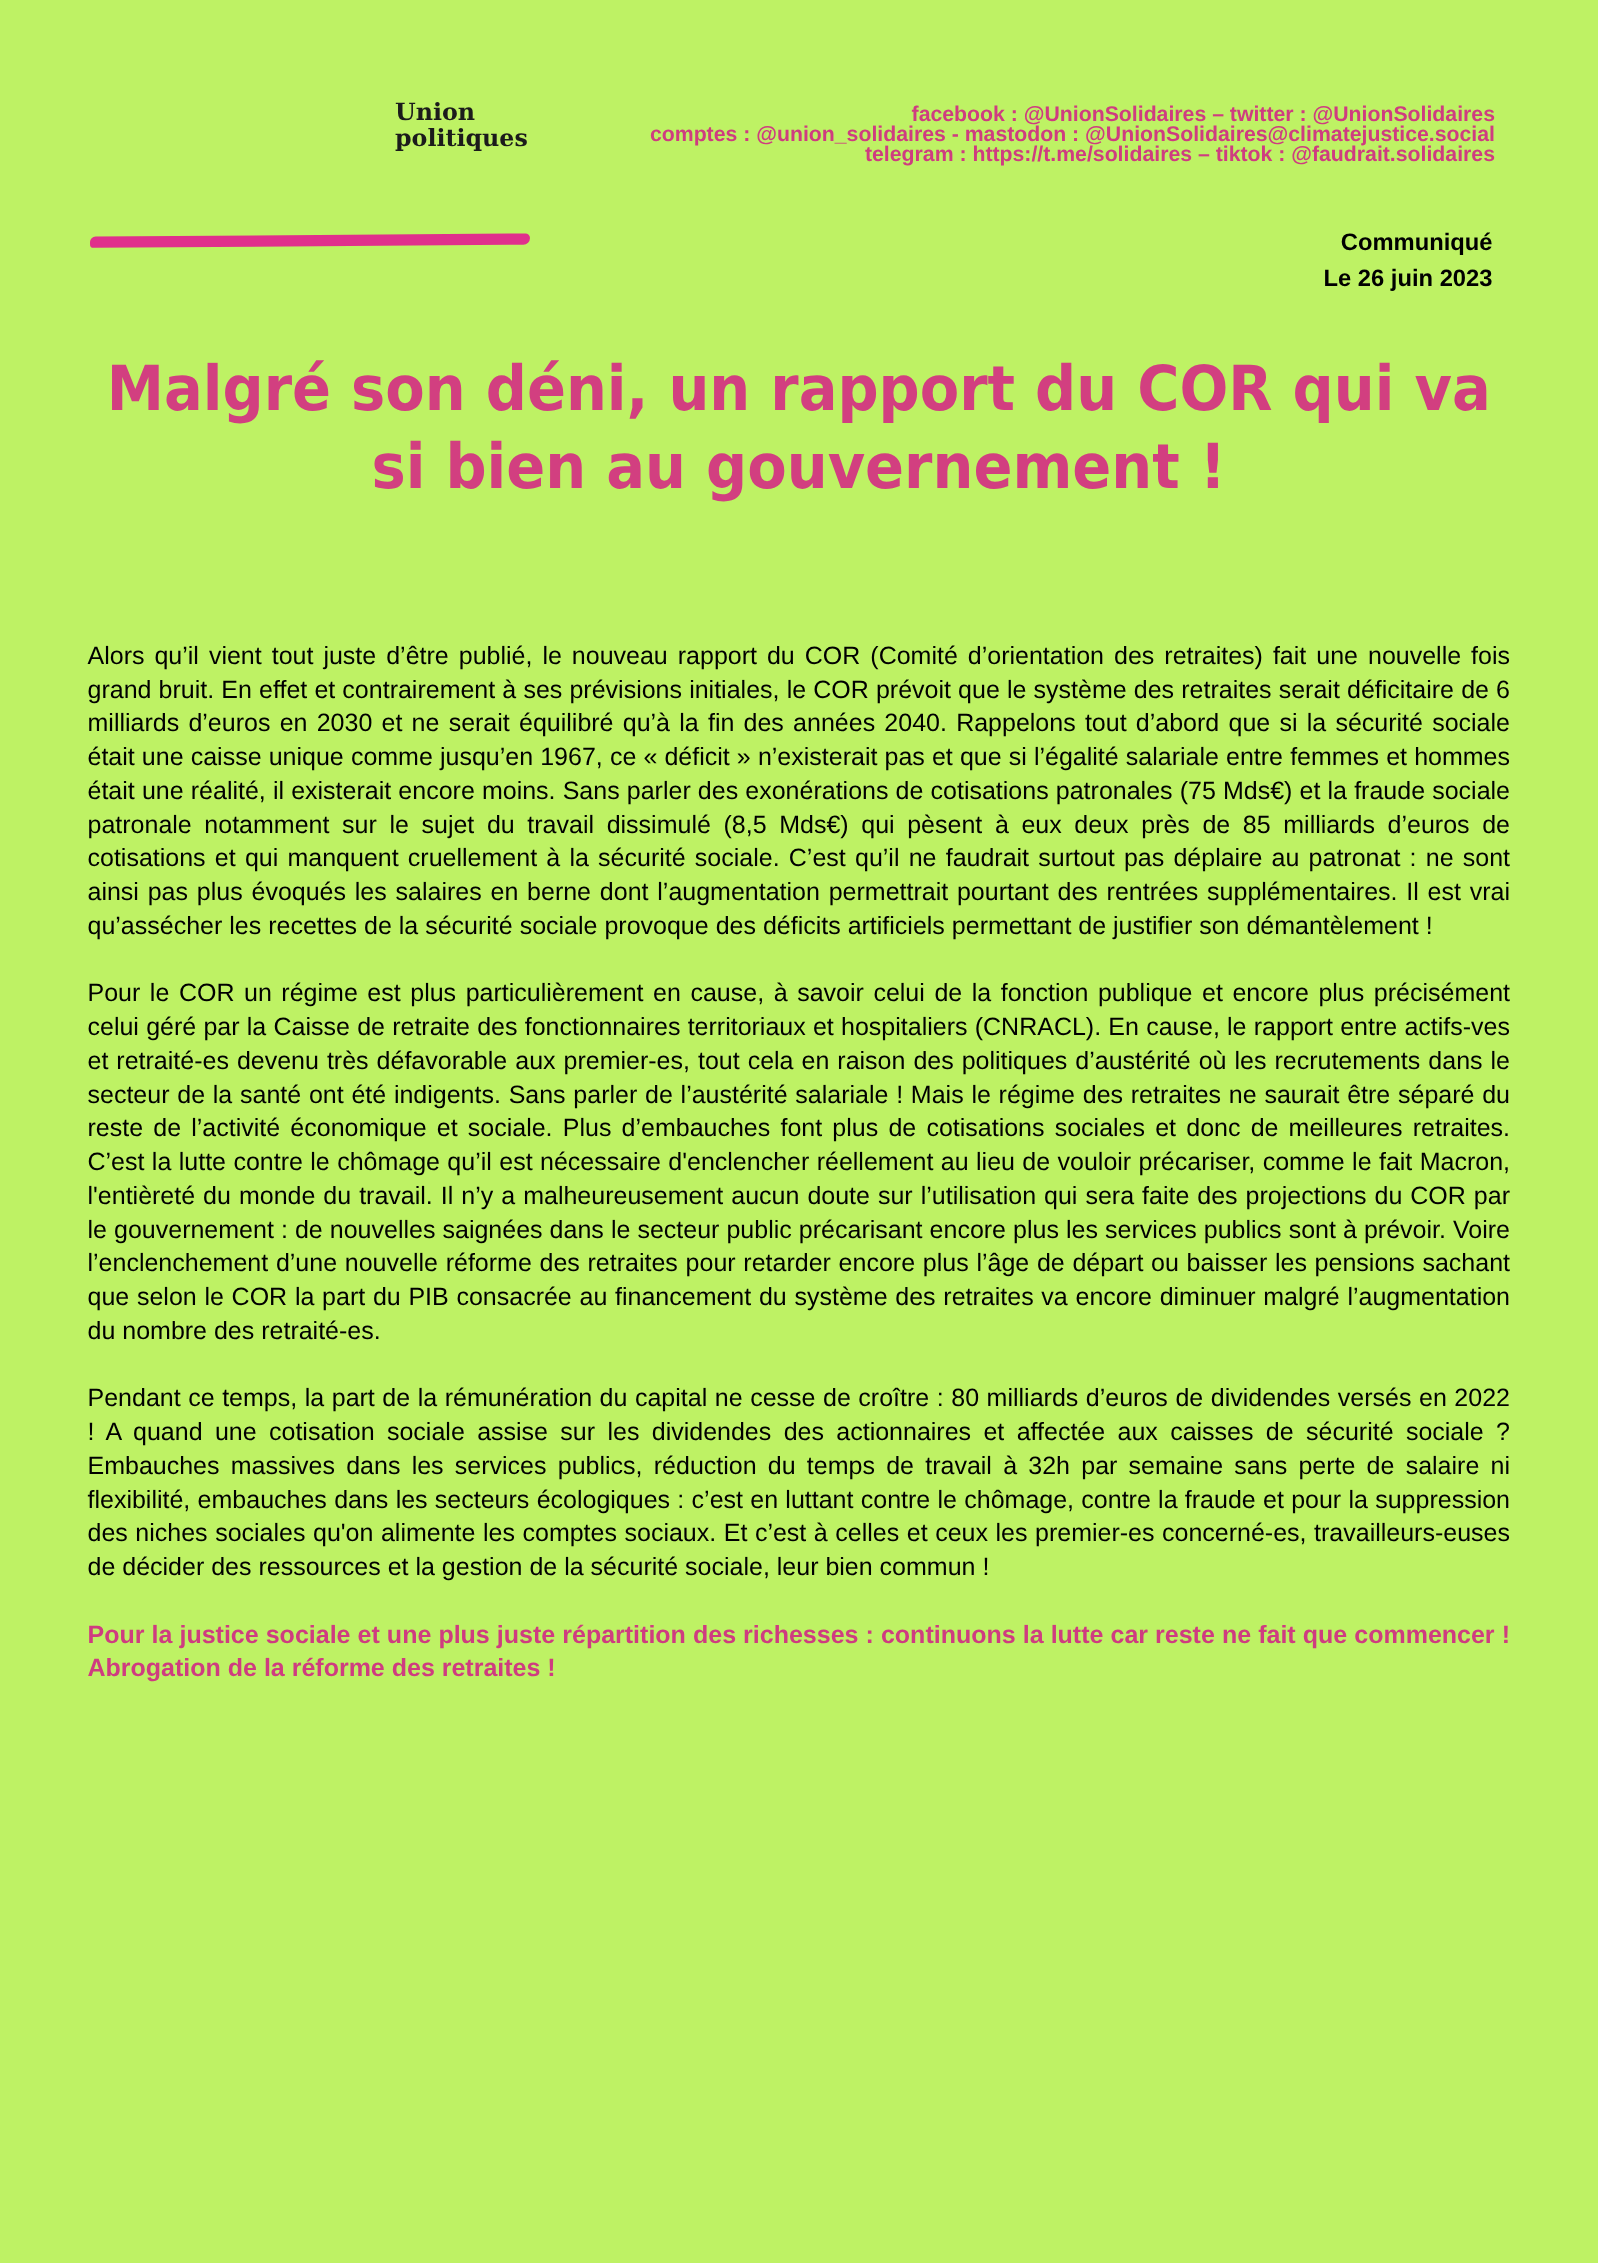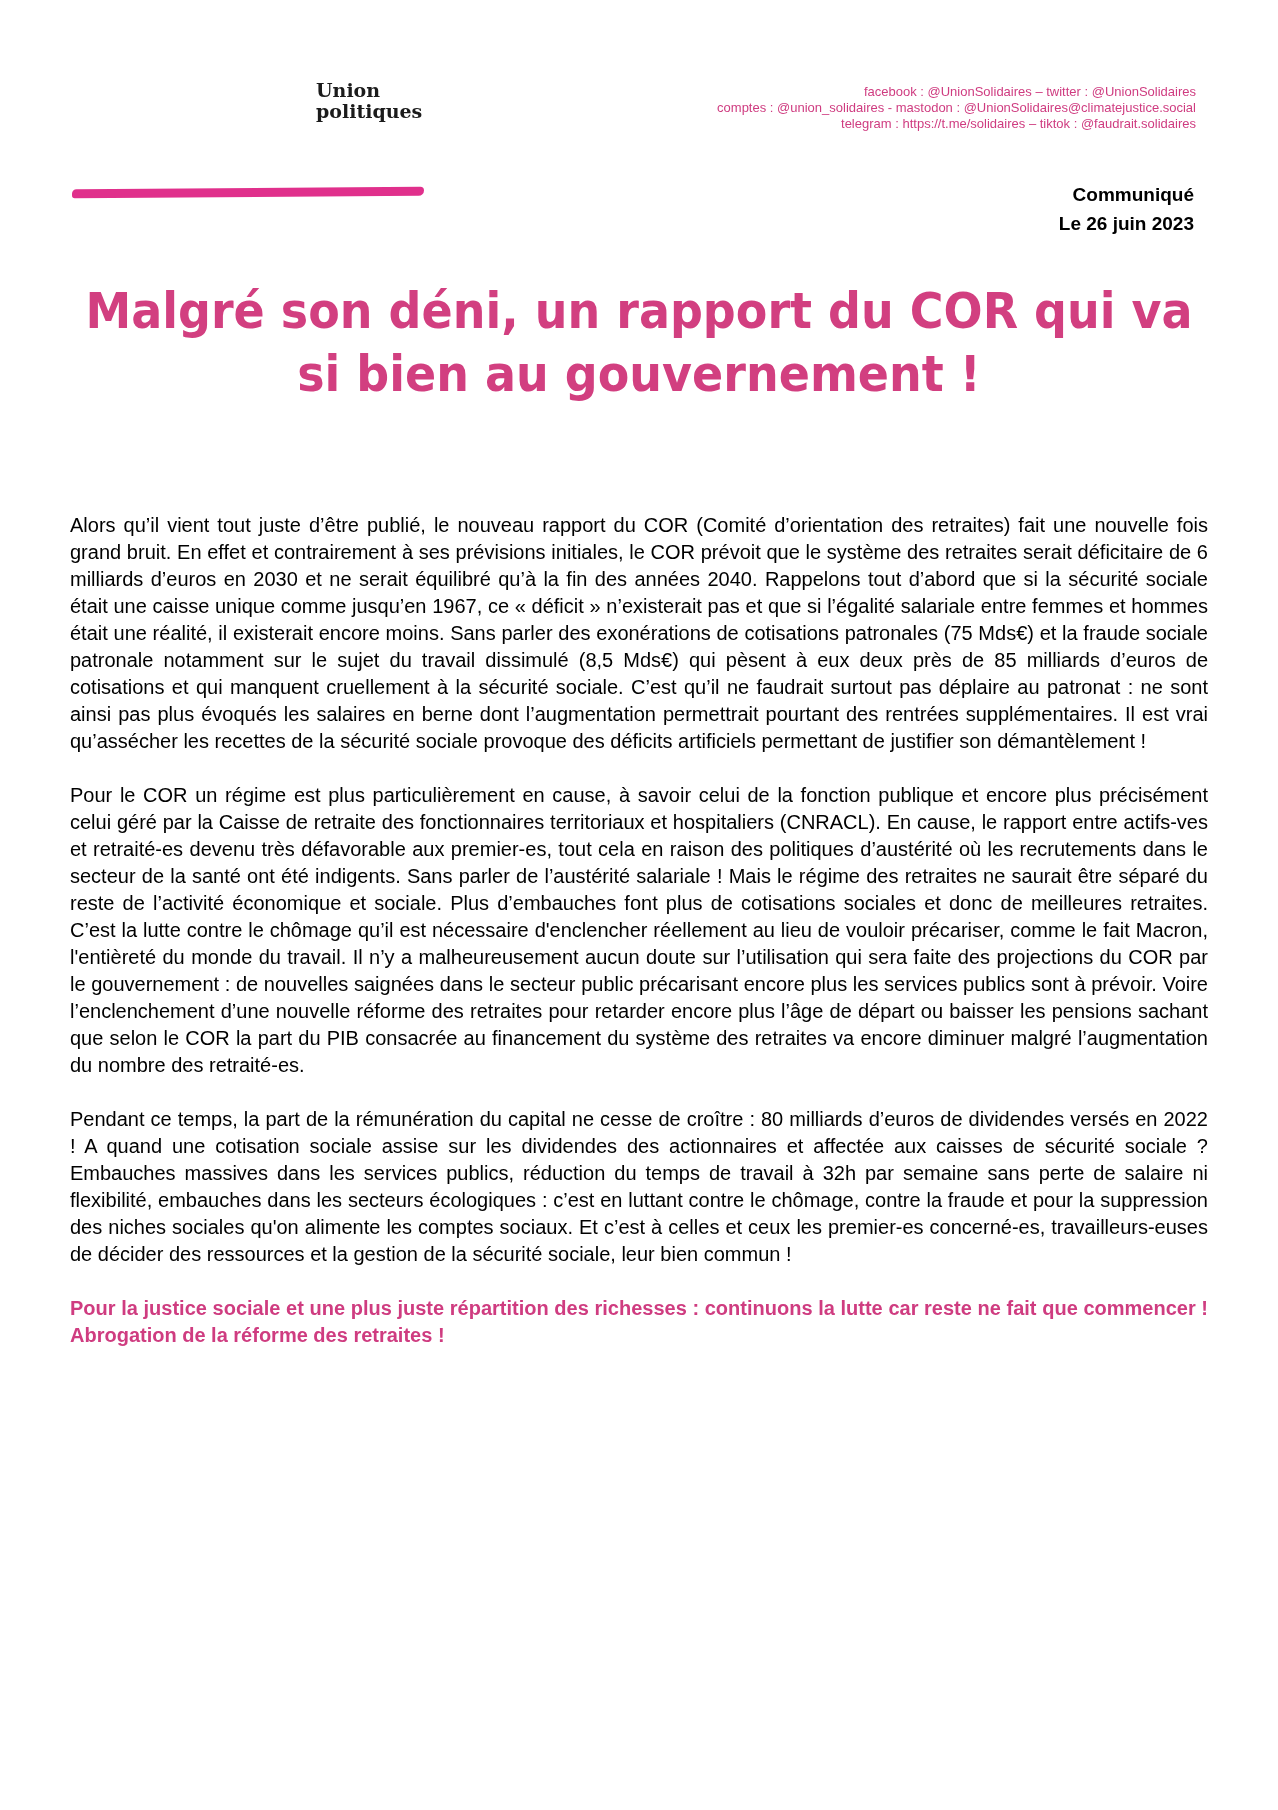--- a/index.html
+++ b/index.html
@@ -1,20 +1,20 @@
 <!DOCTYPE html>
 <html><head>
 <meta charset="utf-8">
 <style>
   html,body { margin:0; padding:0; background:#e8e8e8; }
   .page {
     position:relative;
     width:1278px; height:1810px;
     margin:0 auto;
-    background:#ffffff;
+    background:#bef264;
     font-family:"Liberation Sans", sans-serif;
     color:#000;
     overflow:hidden;
   }
 
   
   .logo-block { position:absolute; left:64px; top:78px; width:380px; height:130px; }
   .logo-brand {
     position:absolute; left:0; top:22px;
     font-family:"DejaVu Serif", serif;
@@ -32,22 +32,22 @@
     width:352px; height:9px;
     background:#e0308c;
     border-radius:5px 4px 6px 3px;
     transform:rotate(-0.4deg);
   }
 
   
   .social-block {
     position:absolute; right:82px; top:84px;
     text-align:right;
-    color:#cf3c80; font-weight:normal;
-    font-size:13px; line-height:16px;
+    color:#cf3c80; font-weight:bold;
+    font-size:17px; line-height:16px;
   }
 
   
   .doc-meta {
     position:absolute; right:84px; top:180px;
     text-align:right;
     font-weight:bold; font-size:19px; line-height:29px;
     color:#000;
   }
 

